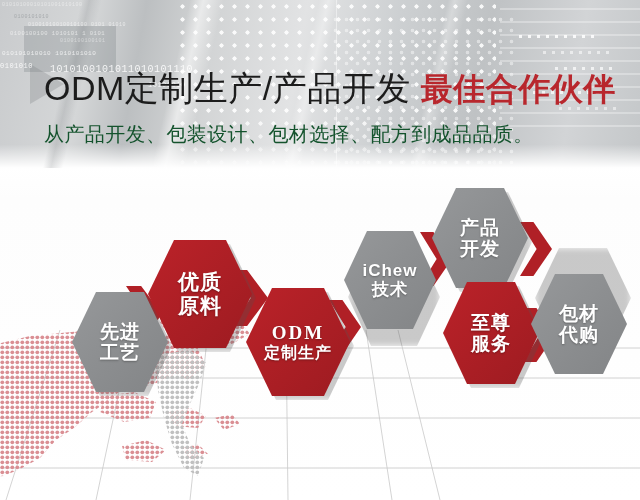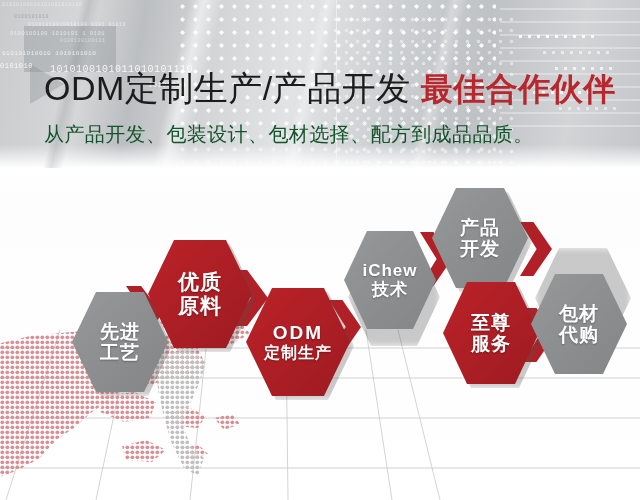--- a/index.html
+++ b/index.html
@@ -309,21 +309,21 @@
     <div class="hex gray" style="left:72px; top:292px; width:96px; height:100px; font-size:19px;align-items:center;">
       <span class="l1">先进</span>
       <span class="l2">工艺</span>
     </div>
 
     <div class="hex red" style="left:148px; top:240px; width:104px; height:108px; font-size:21px;">
       <span class="l1">优质</span>
       <span class="l2">原料</span>
     </div>
 
-    <div class="hex red" style="left:246px; top:288px; width:104px; height:108px; font-size:17px;">
+    <div class="hex red" style="left:246px; top:288px; width:104px; height:108px; font-size:17px;font-family:Liberation Serif, serif;">
       <span class="l1" style="font-size:19px; letter-spacing:2px;">ODM</span>
       <span class="l2" style="font-size:16px;">定制生产</span>
     </div>
 
     <div class="hex gray" style="left:344px; top:231px; width:92px; height:98px; font-size:16px;">
       <span class="l1" style="font-size:17px;">iChew</span>
       <span class="l2" style="font-size:17px;">技术</span>
     </div>
 
     <div class="hex gray" style="left:432px; top:188px; width:96px; height:100px; font-size:19px;">

